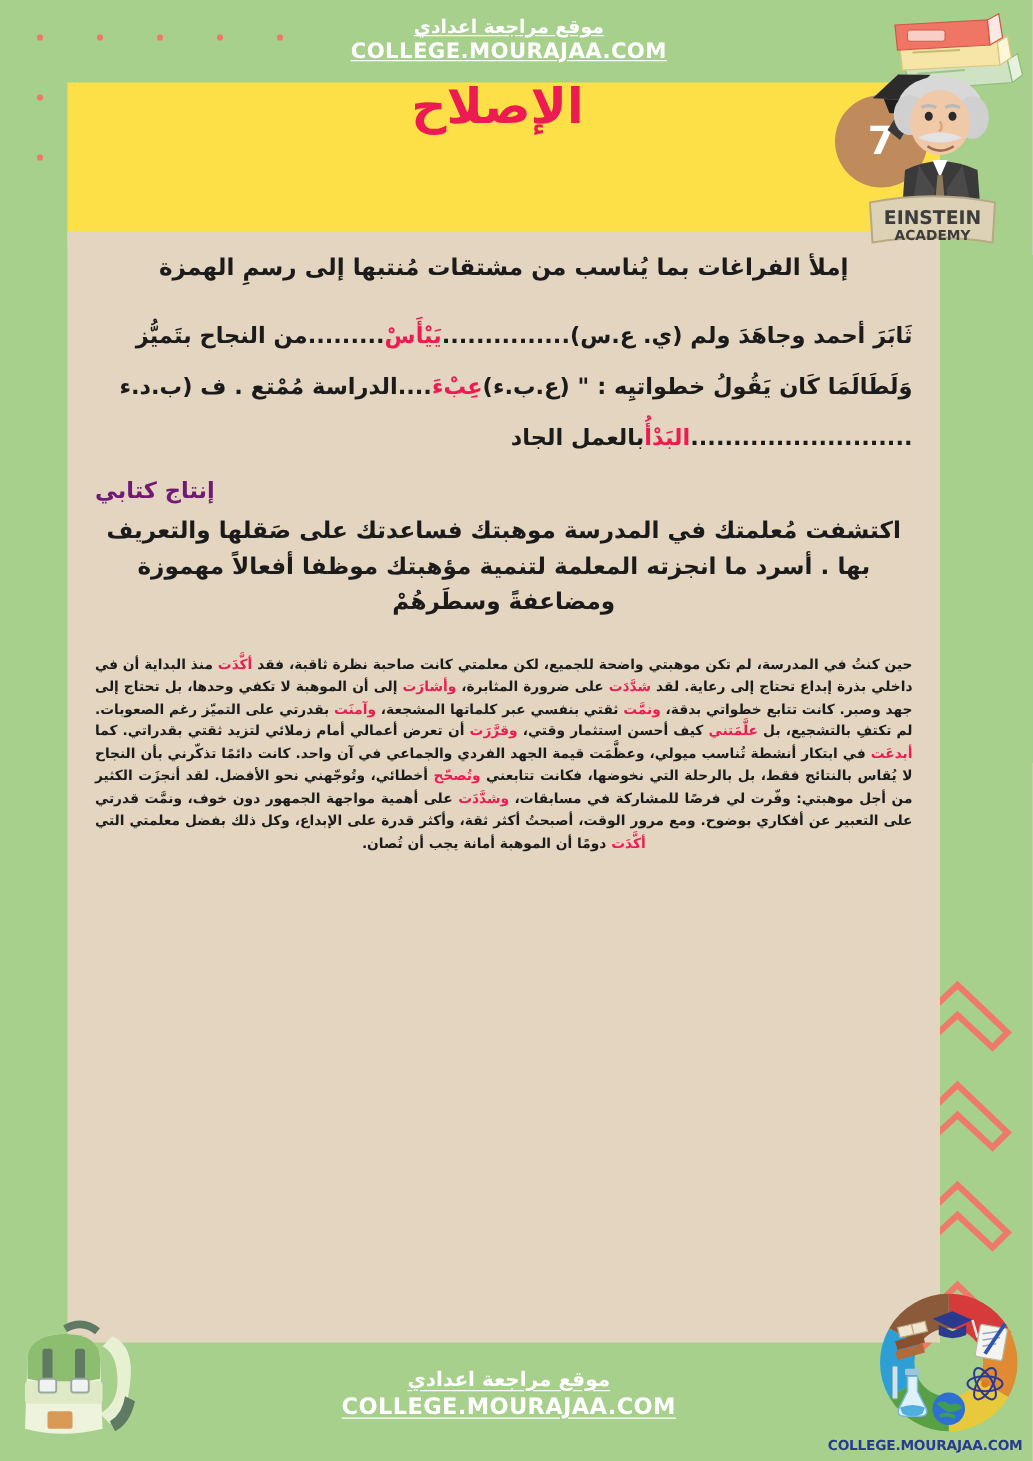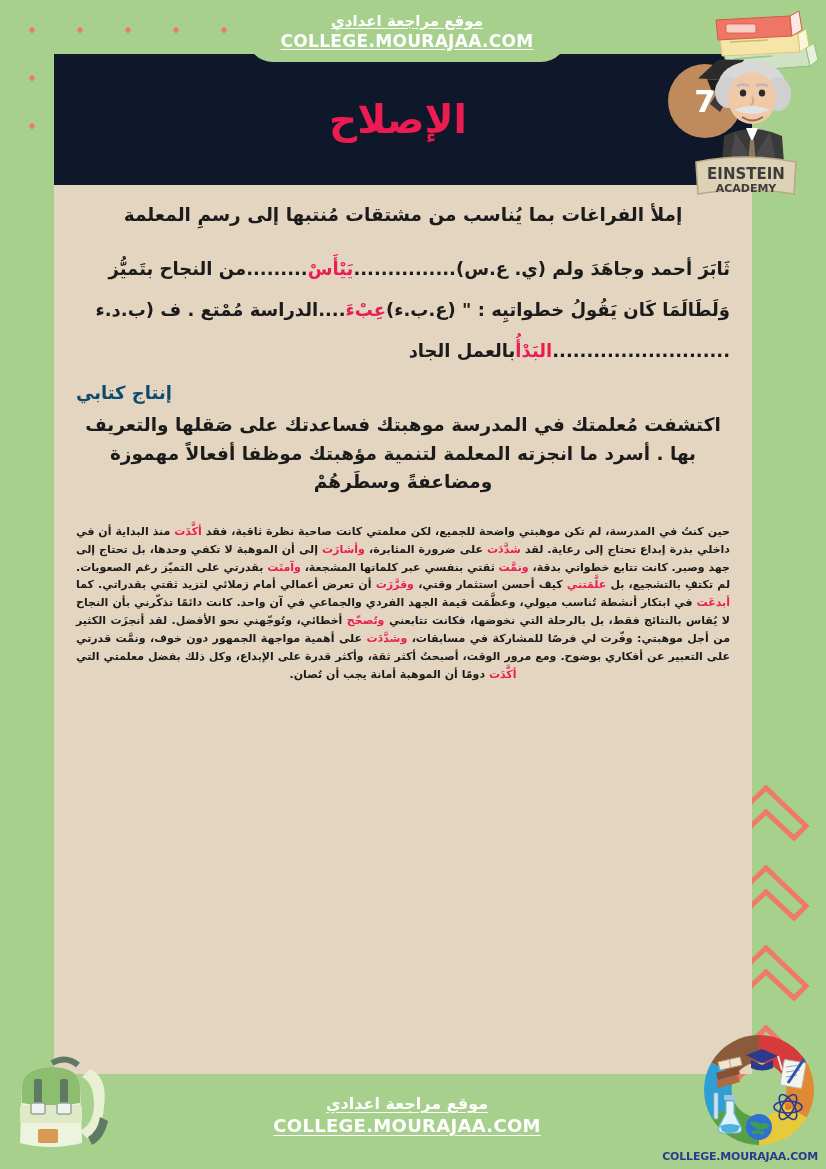--- a/index.html
+++ b/index.html
@@ -38,23 +38,23 @@
     text-decoration:underline;text-underline-offset:2px;
     letter-spacing:0.3px;direction:ltr;
   }
 
   
   .sheet{
     position:absolute;left:54px;top:54px;width:698px;height:1020px;
     z-index:3;
   }
   .card-header{
-    position:absolute;left:0;top:0;width:698px;height:131px;
-    background:#0f172a;
-    display:flex;align-items:center;justify-content:center;
+    position:absolute;left:0;top:12px;width:698px;height:131px;
+    background:#fde047;
+    display:flex;justify-content:center;
   }
   .card-title{
     color:#ec1b52;font-size:39px;font-weight:700;line-height:1;
     margin-right:10px;
   }
   .page-badge{
     position:absolute;right:10px;top:10px;
     width:74px;height:74px;border-radius:50%;
     background:#c08b5c;
     display:flex;align-items:center;justify-content:center;
@@ -115,21 +115,21 @@
   .ex-line{
     font-size:18px;color:#1b1b1b;font-weight:600;
     text-align:right;line-height:1.95;margin:0 0 6px 0;
     white-space:nowrap;
   }
   .ans{
     color:#ec1b52;font-weight:700;position:relative;
   }
   .dots{letter-spacing:0px;}
   .section-title{
-    color:#0c4a6e;font-size:18px;font-weight:700;
+    color:#701a75;font-size:18px;font-weight:700;
     text-align:left;margin:14px 0 8px 0;
   }
   .prompt{
     font-size:18.5px;color:#1b1b1b;font-weight:600;
     text-align:center;line-height:1.55;margin:0 0 26px 0;
   }
   .essay{
     font-size:11px;color:#1b1b1b;font-weight:600;
     text-align:justify;text-align-last:center;line-height:1.62;margin:0;
   }
@@ -148,21 +148,21 @@
 
 <div class="sheet">
 
   <div class="card-header">
     <div class="card-title">الإصلاح</div>
     <div class="page-badge">7</div>
   </div>
 
   <div class="card-body">
 
-    <div class="instruction">إملأ الفراغات بما يُناسب من مشتقات مُنتبها إلى رسمِ المعلمة</div>
+    <div class="instruction">إملأ الفراغات بما يُناسب من مشتقات مُنتبها إلى رسمِ الهمزة</div>
 
     <div class="ex-line">
       <span>ثَابَرَ أحمد وجاهَدَ ولم (ي. ع.س)</span><span class="dots">...............</span><span class="ans">يَيْأَسْ</span><span class="dots">.........</span><span>من النجاح بتَميُّز</span>
     </div>
 
     <div class="ex-line">
       <span>وَلَطَالَمَا كَان يَقُولُ خطواتيِه : " (ع.ب.ء)</span><span class="ans">عِبْءَ</span><span class="dots">....</span><span>الدراسة مُمْتع . ف (ب.د.ء</span>
     </div>
 
     <div class="ex-line">

